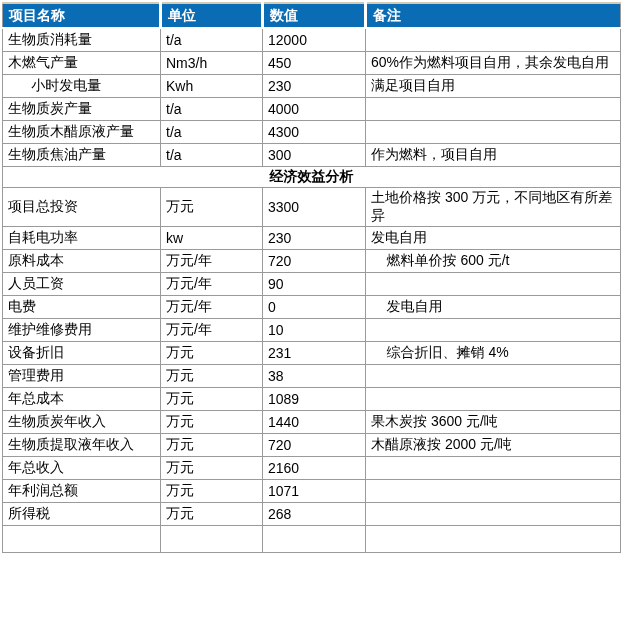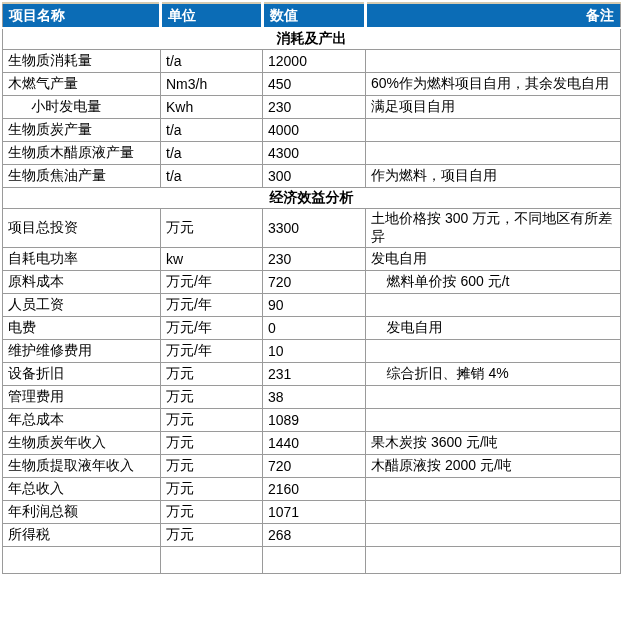--- a/index.html
+++ b/index.html
@@ -37,21 +37,21 @@
     font-weight: bold;
     text-align: left;
     height: 19px;
     padding: 2px 6px;
     border: none;
     border-right: 3px solid #ffffff;
     border-bottom: 2px solid #ffffff;
     white-space: pre-wrap;
     overflow: hidden;
   }
-  th.header-cell.last { border-right: none; text-align: right; }
+  th.header-cell.last { border-right: none; }
 
   td.section-cell {
     font-weight: bold;
     text-align: center;
     height: 17px;
     padding: 1px 2px;
     border: 1px solid #9a9a9a;
     border-left: none;
     border-right: none;
   }
@@ -79,23 +79,20 @@
     <thead>
       <tr>
         <th class="header-cell">项目名称</th>
         <th class="header-cell">单位</th>
         <th class="header-cell">数值</th>
         <th class="header-cell last">备注</th>
       </tr>
     </thead>
     <tbody>
 
-    <tr>
-          <td colspan="4" class="section-cell">消耗及产出</td>
-        </tr>
         <tr>
           <td class="cell col-name">生物质消耗量</td>
           <td class="cell col-unit">t/a</td>
           <td class="cell col-value">12000</td>
           <td class="cell col-remark"></td>
         </tr>
         <tr>
           <td class="cell col-name">木燃气产量</td>
           <td class="cell col-unit">Nm3/h</td>
           <td class="cell col-value">450</td>

